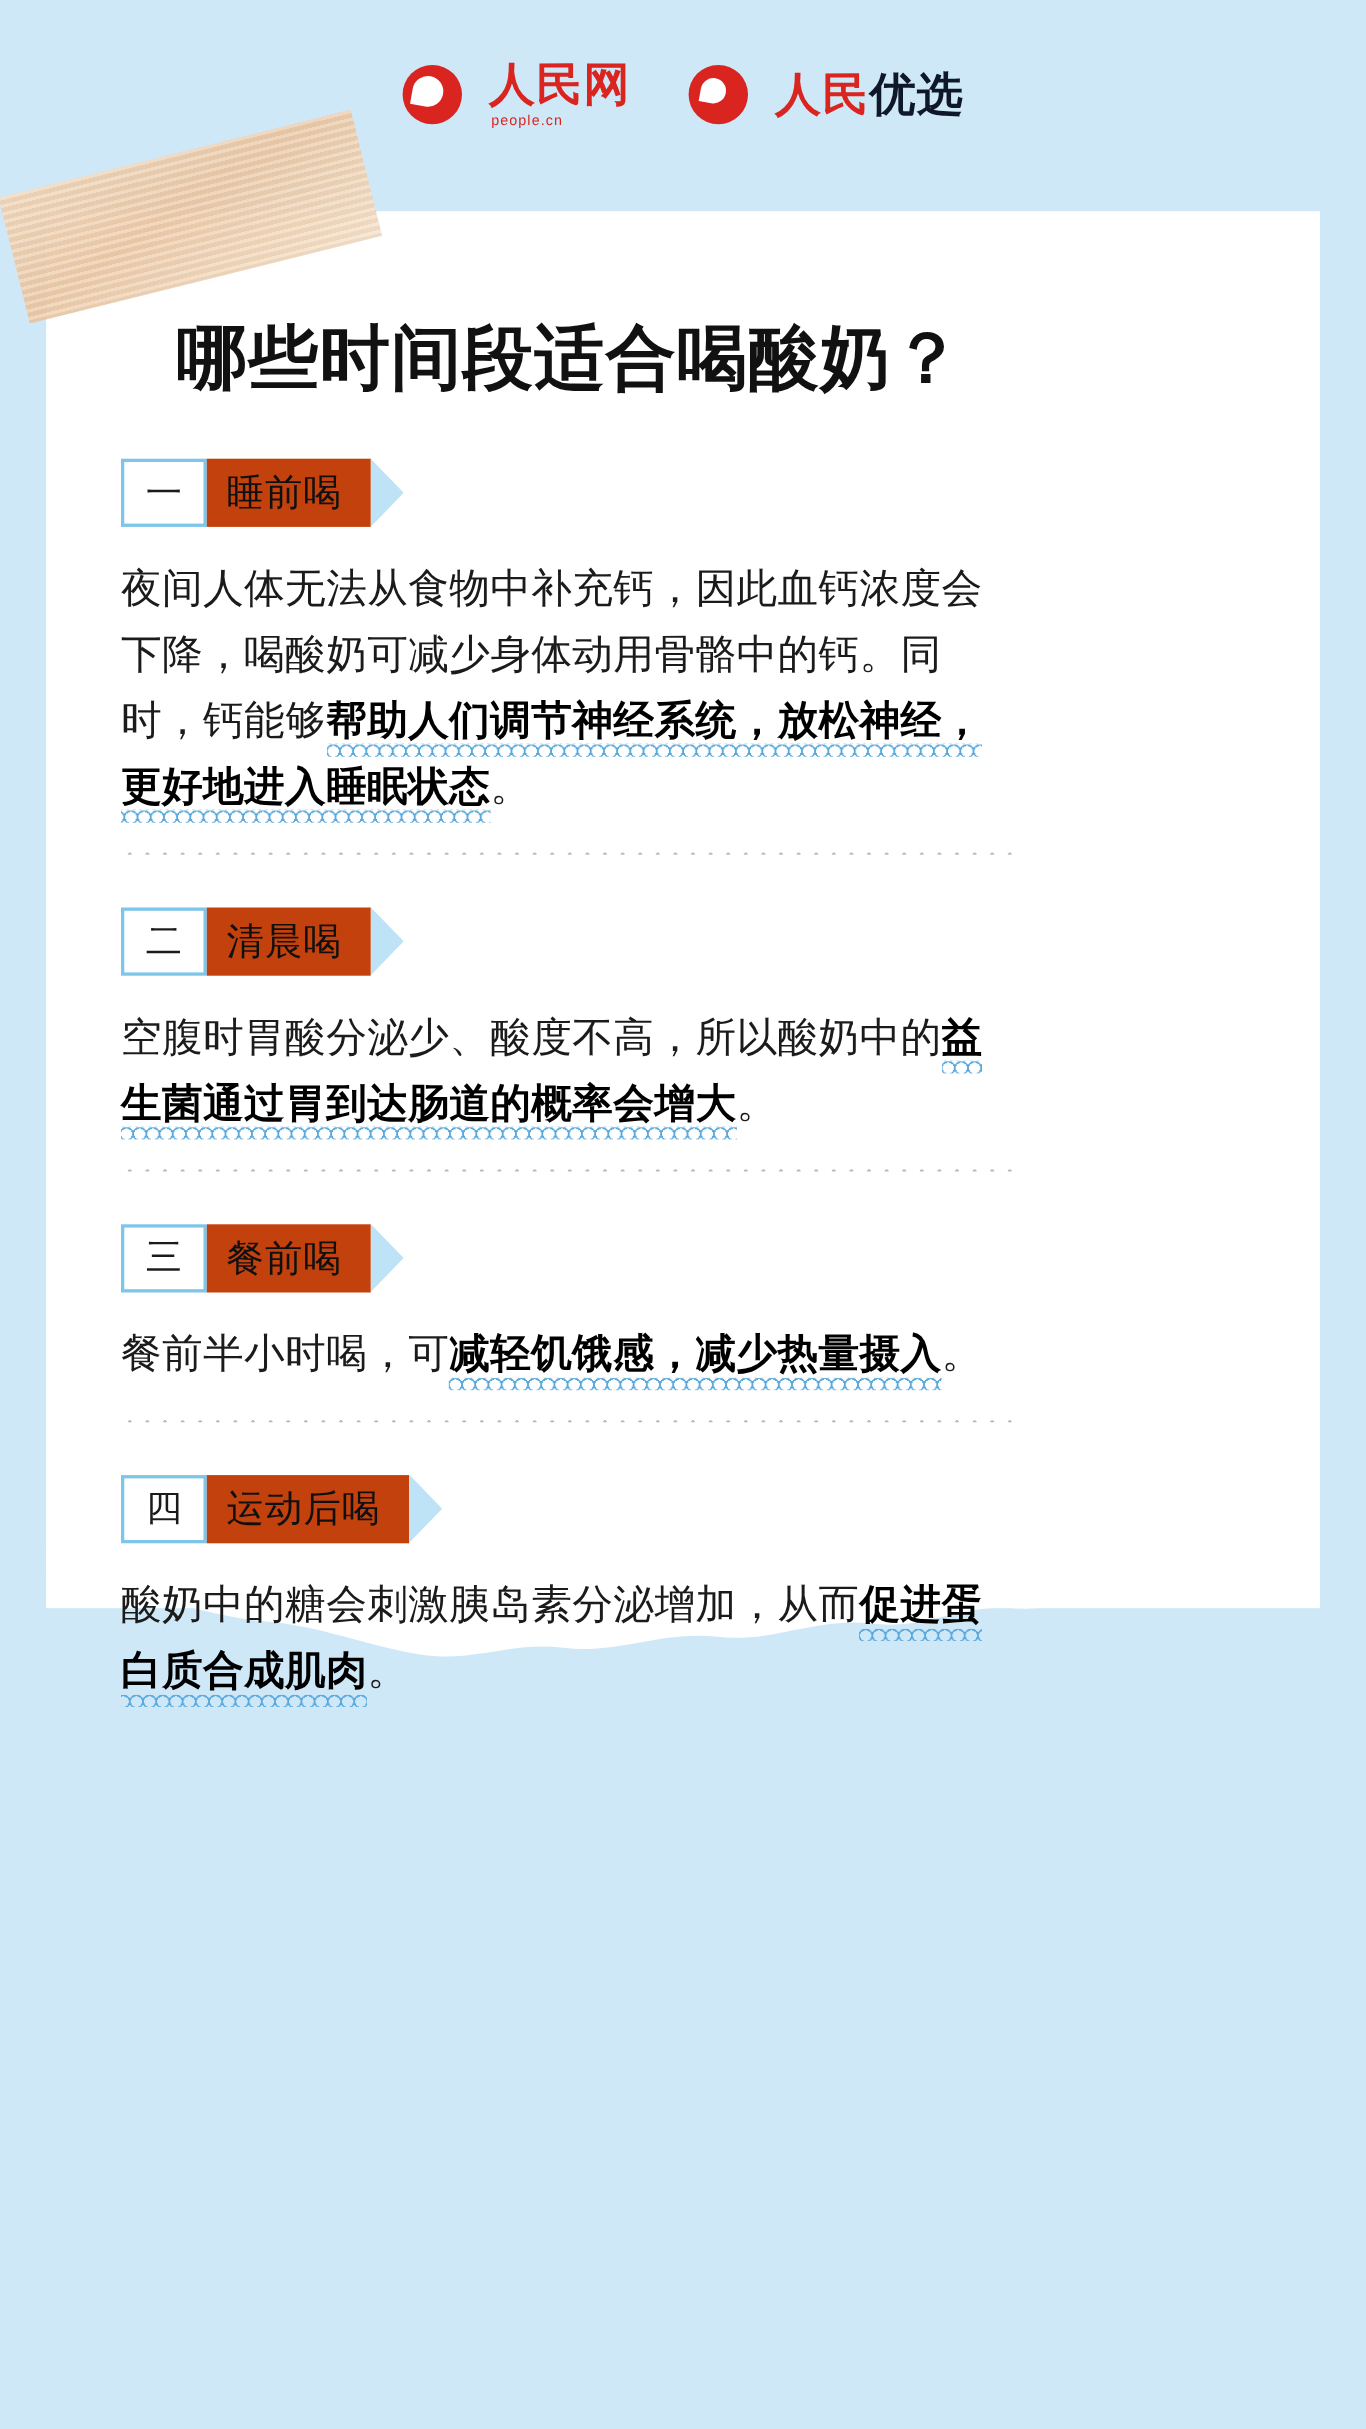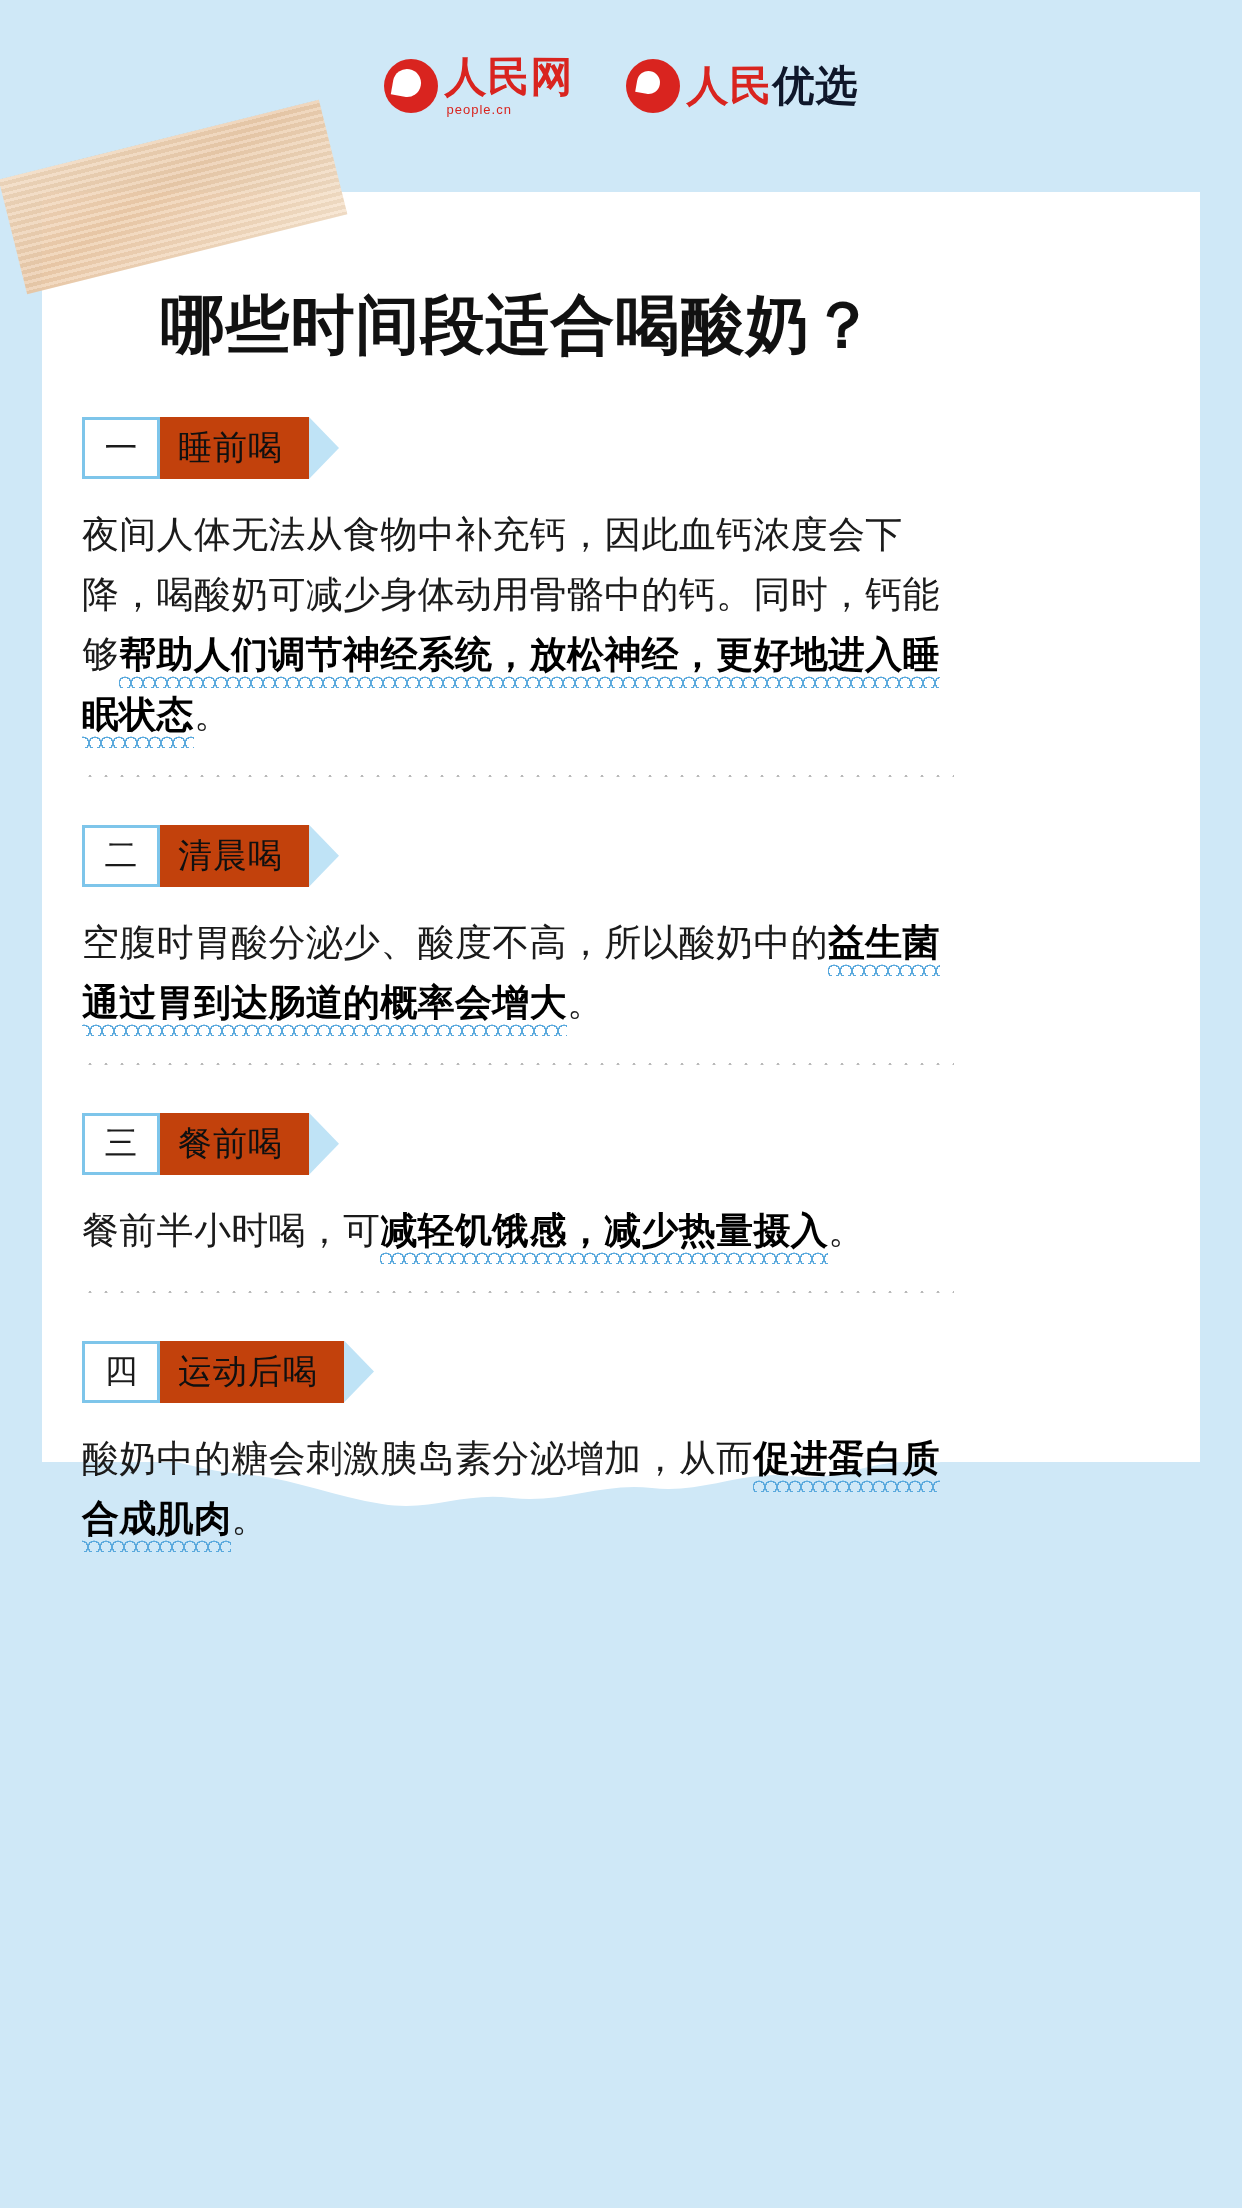--- a/index.html
+++ b/index.html
@@ -22,21 +22,21 @@
     left: 0;
     width: 100%;
     display: flex;
     justify-content: center;
     align-items: center;
     gap: 52px;
   }
   .logo-block {
     display: flex;
     align-items: center;
-    gap: 7px;
+    gap: 25px;
   }
   .logo-mark {
     width: 54px;
     height: 54px;
     border-radius: 50%;
     background: #d9241f;
     position: relative;
     flex: none;
   }
   .logo-mark::after {
@@ -107,21 +107,21 @@
       rgba(0,0,0,.03) 3px 7px);
   }
 
   
   .content {
     position: absolute;
     left: 42px;
     top: 192px;
     width: 952px;
     box-sizing: border-box;
-    padding: 0 40px;
+    padding: 0 68px;
   }
   .title {
     margin: 0;
     padding-top: 90px;
     text-align: center;
     font-size: 64px;
     font-weight: bold;
     color: #111111;
     letter-spacing: 1px;
   }

